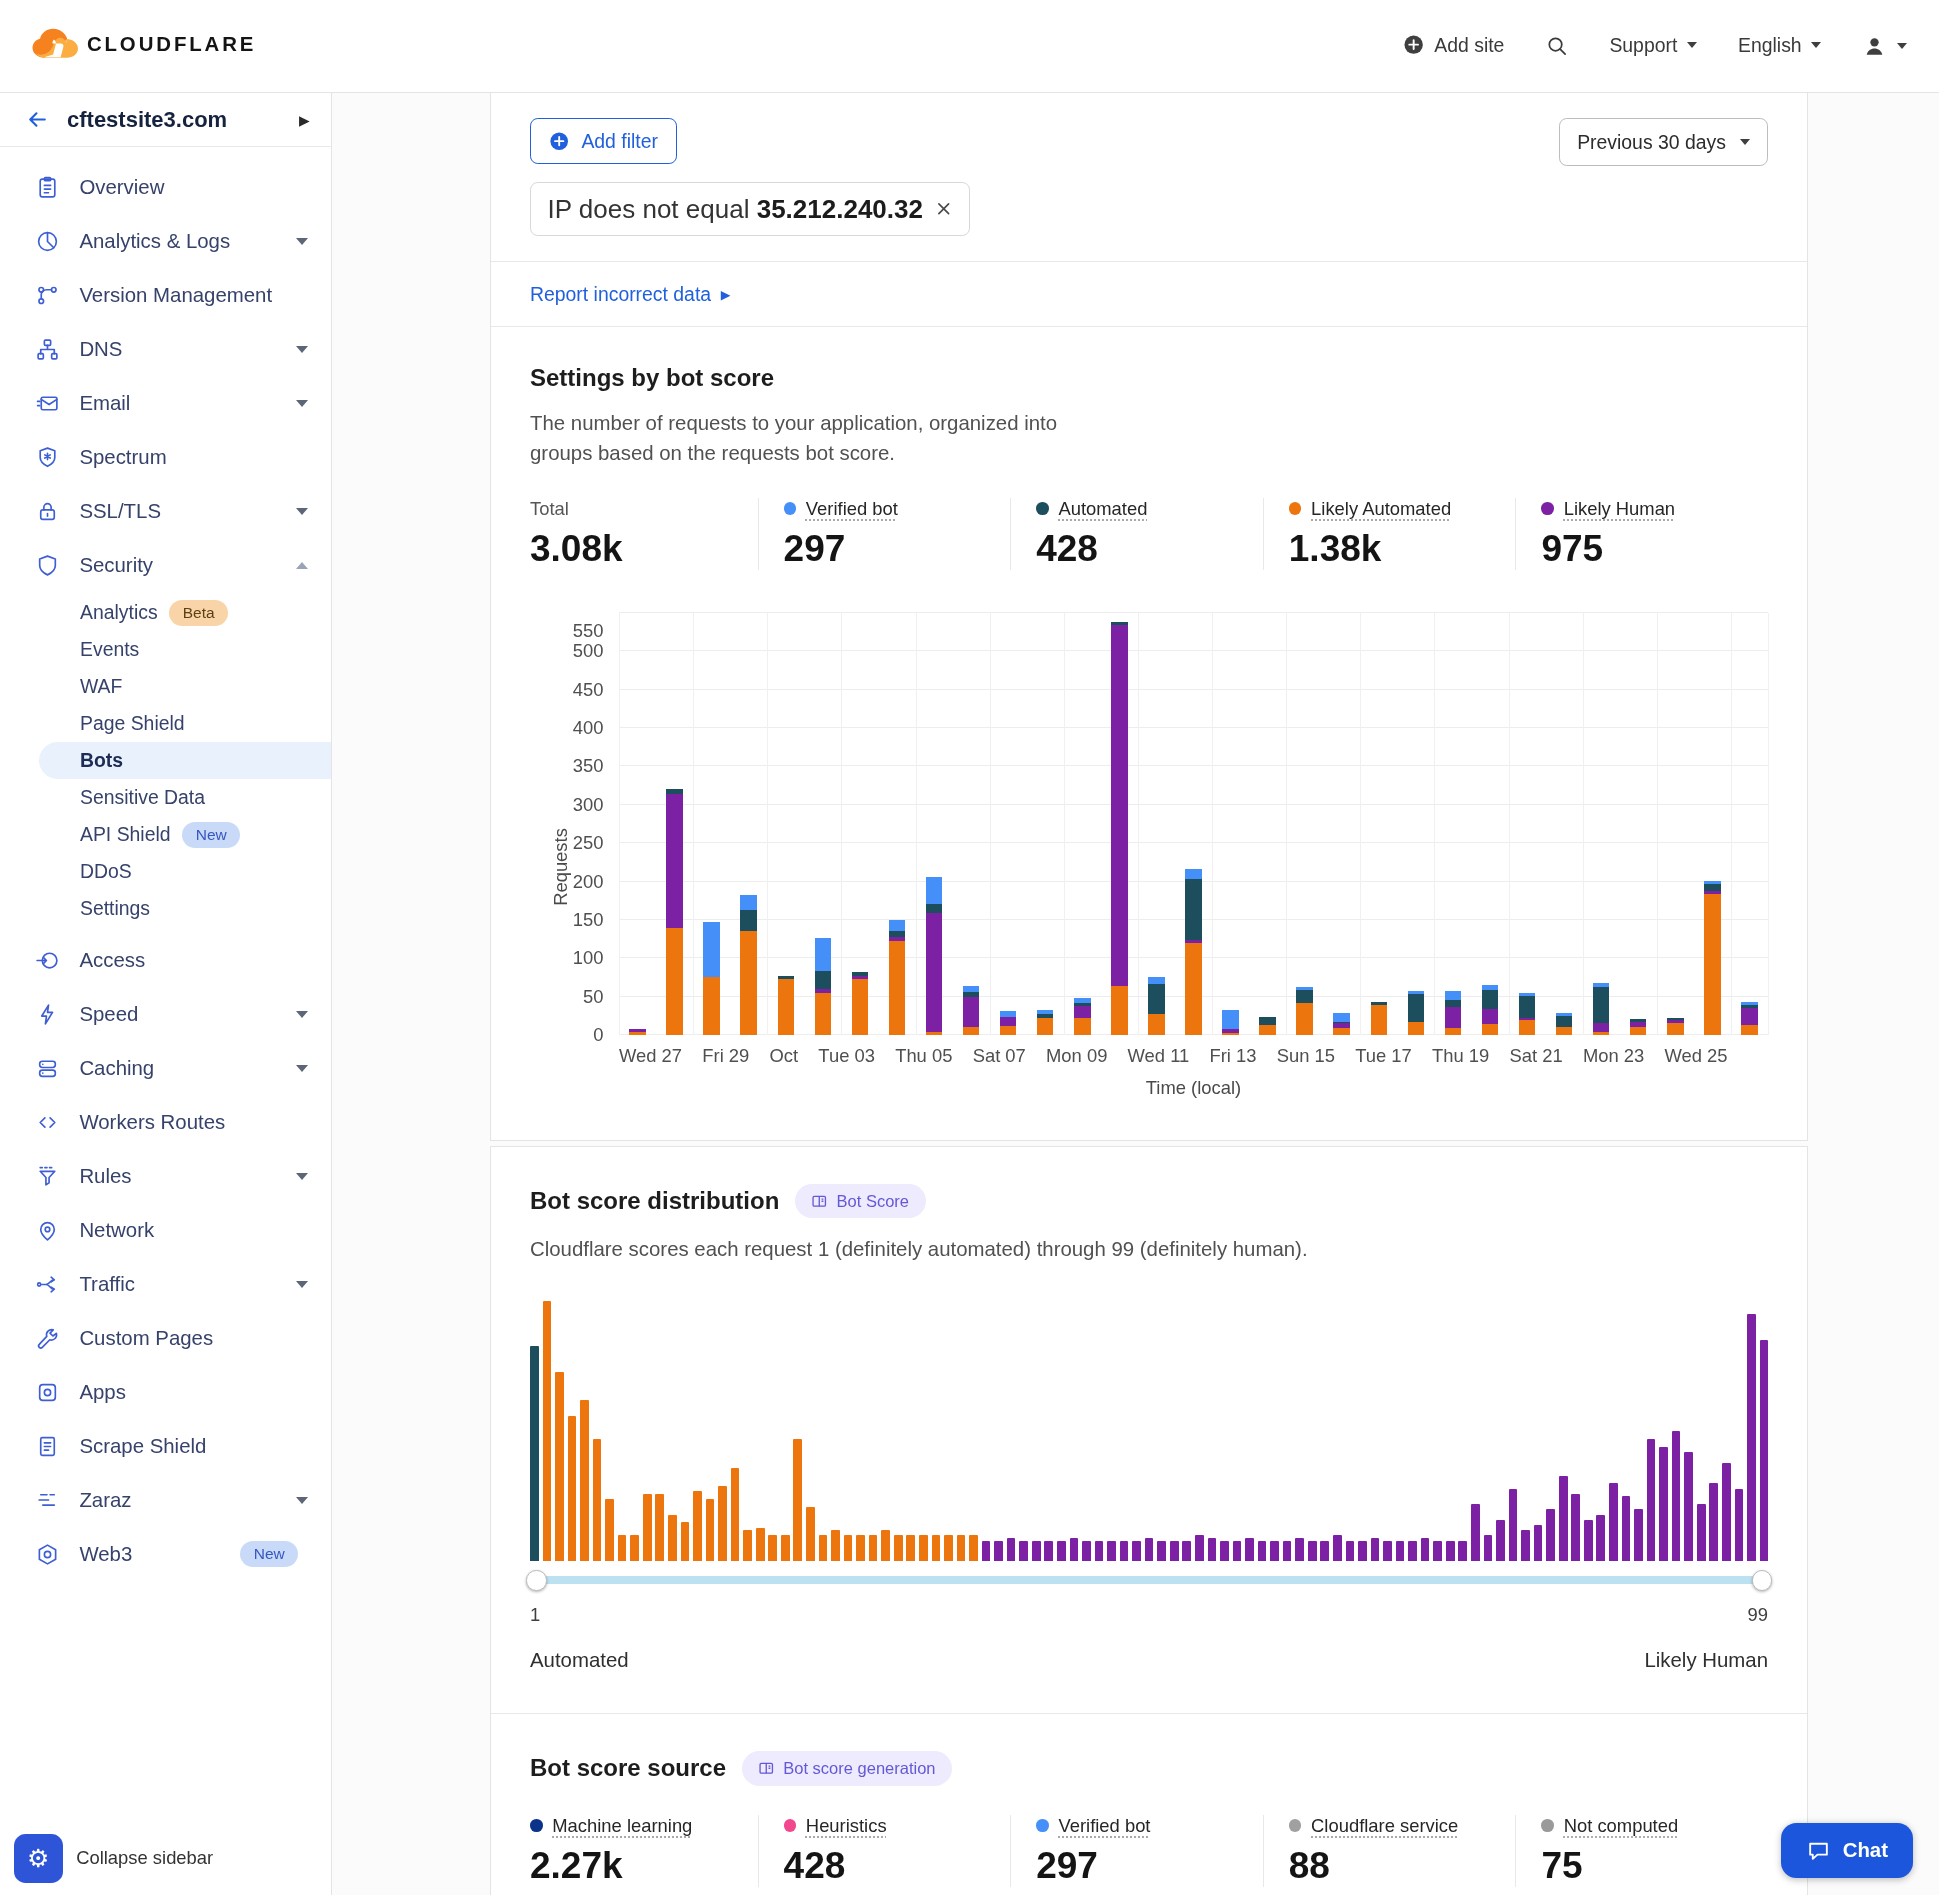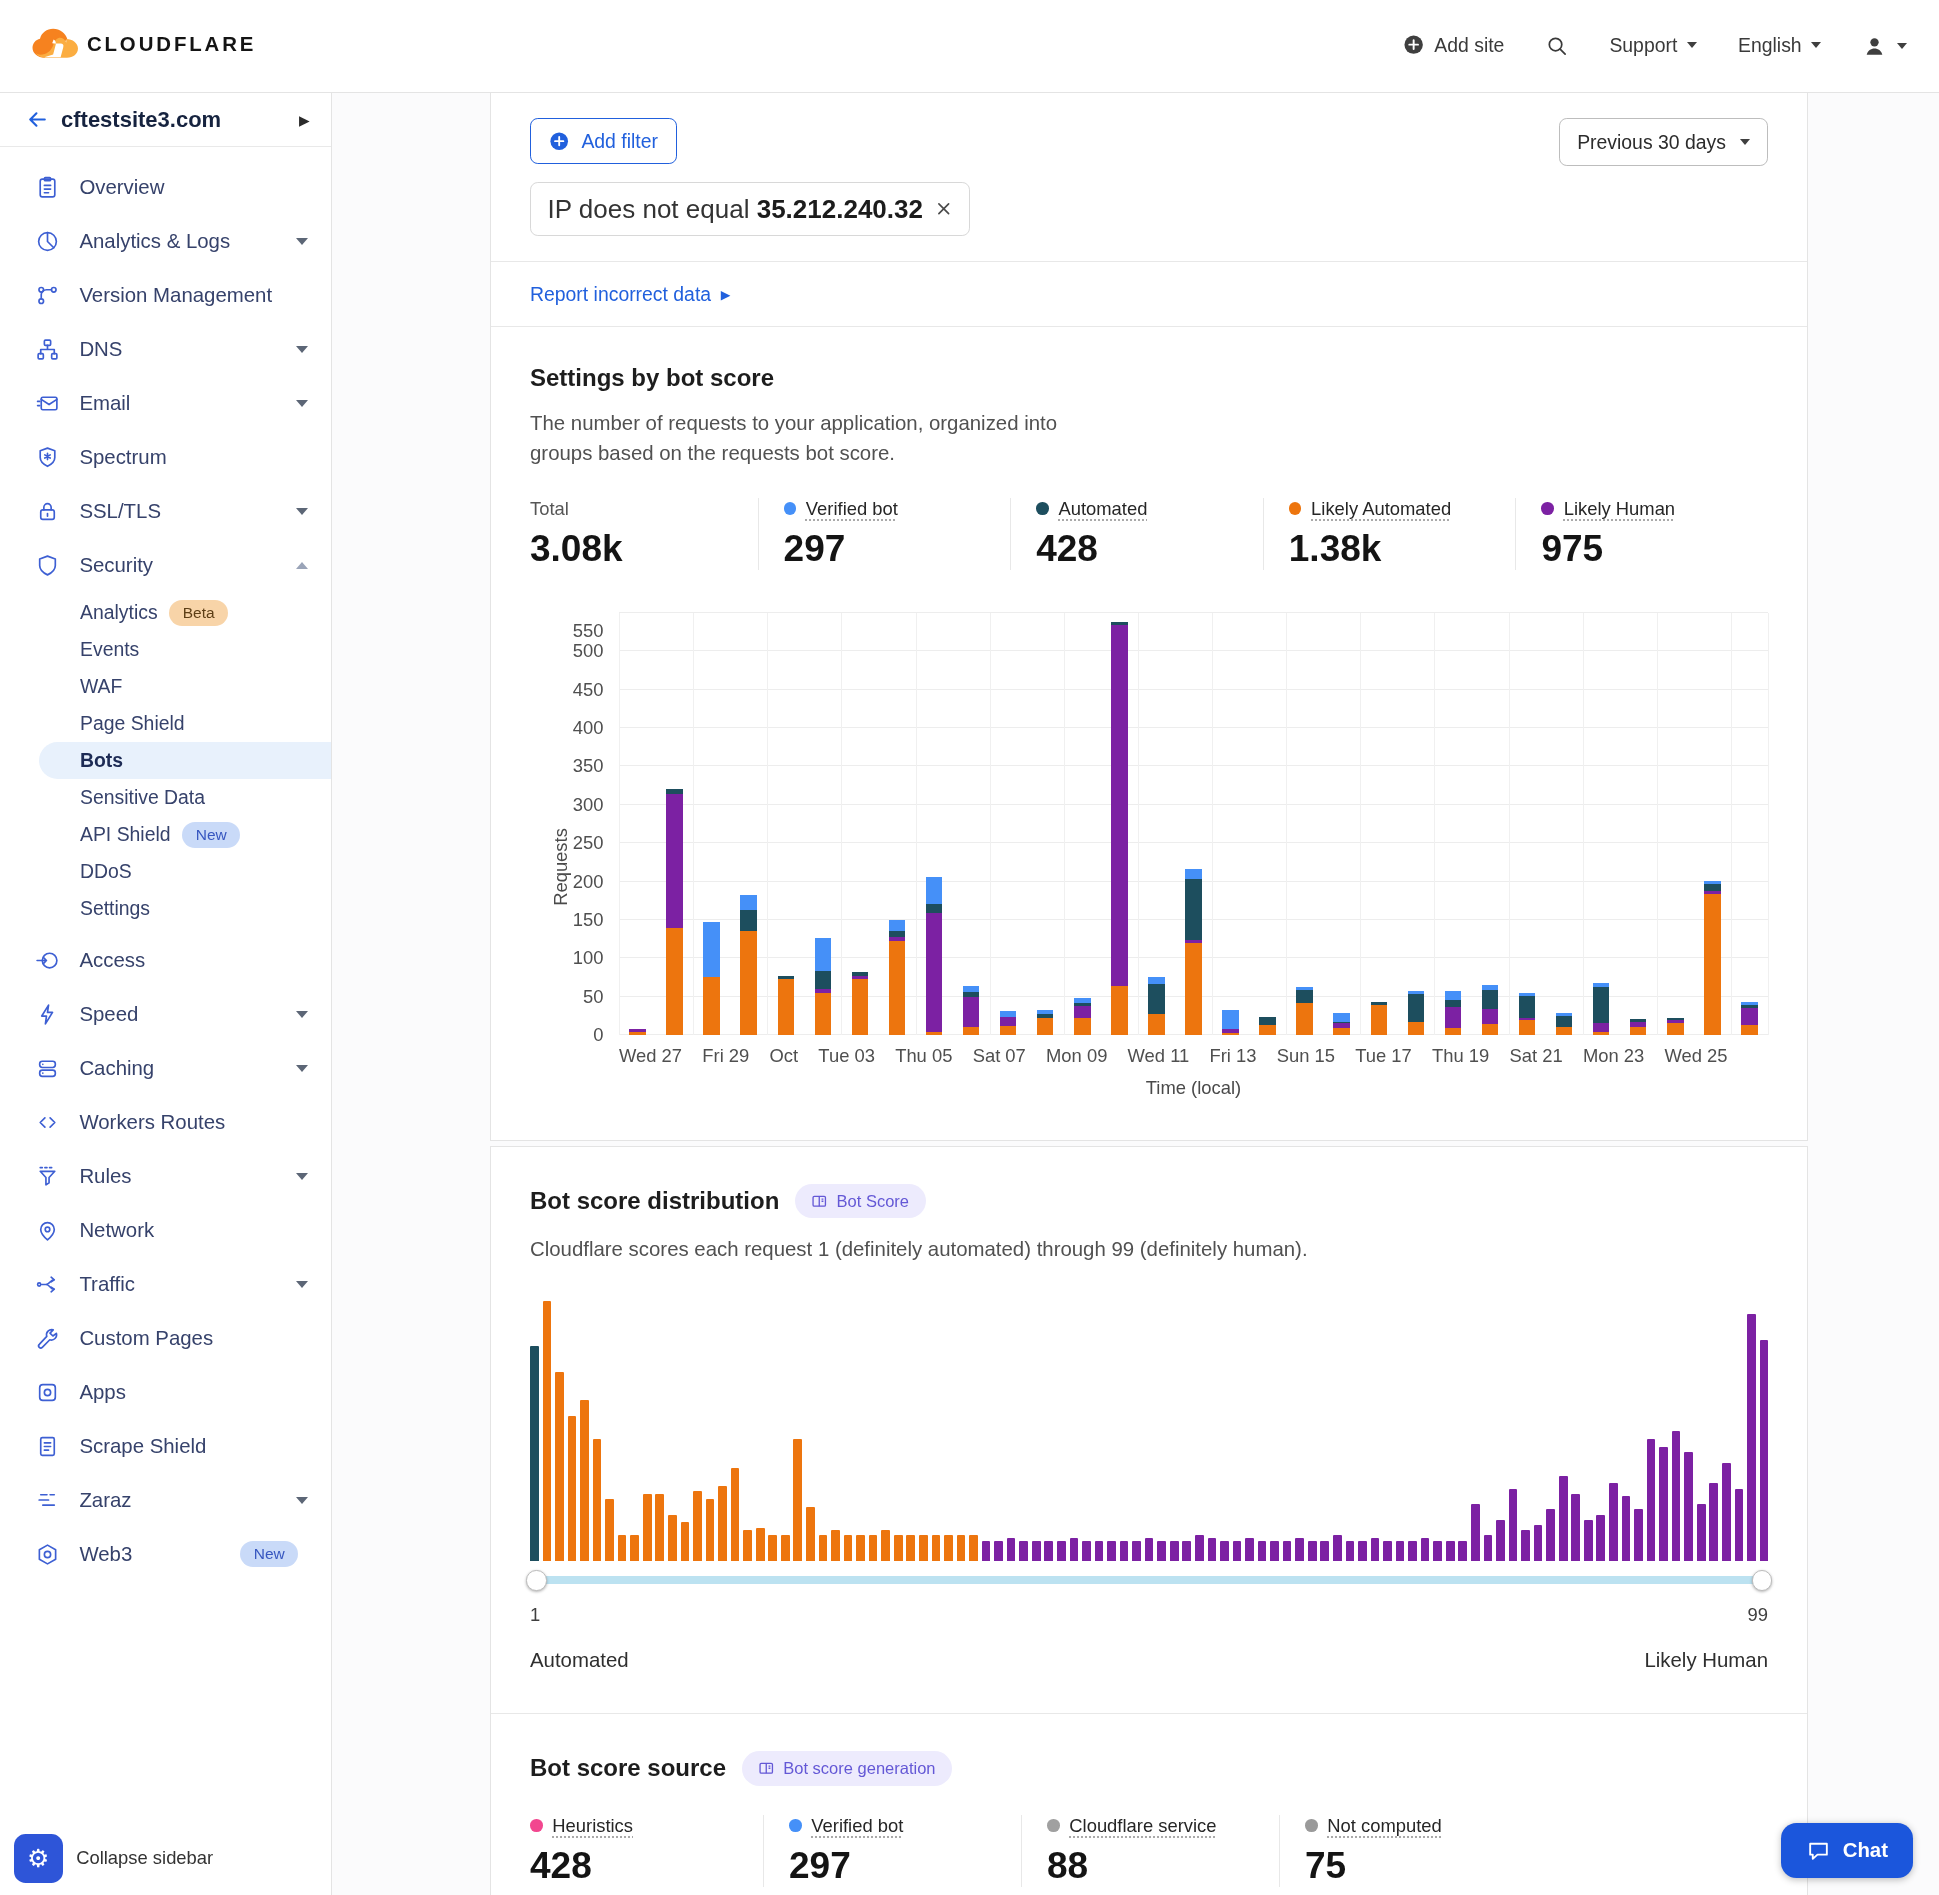--- a/index.html
+++ b/index.html
@@ -11,21 +11,21 @@
   .topnav { position:absolute; top:0; left:0; right:0; height:93px; background:#fff; border-bottom:1px solid #e4e4e4; display:flex; align-items:center; justify-content:space-between; padding:0 33px 0 25px; z-index:5; }
   .brand { display:flex; align-items:center; gap:1.9px; }
   .brand-text { font-size:20.4px; font-weight:700; letter-spacing:2.9px; color:#141414; padding-bottom:3.9px; }
   .topnav-right { display:flex; align-items:flex-start; gap:41px; }
   .tn-item { display:flex; align-items:center; gap:9.7px; font-size:19.4px; color:#3a3a3a; cursor:pointer; }
   .caret { width:0; height:0; border-left:5.8px solid transparent; border-right:5.8px solid transparent; border-top:6.8px solid #3f3f3f; display:inline-block; }
 
   
   .sidebar { position:absolute; top:93px; left:0; bottom:0; width:332px; background:#fff; border-right:1px solid #e4e4e4; }
   .site-row { height:54px; display:flex; align-items:center; padding:0 21.3px 0 25px; border-bottom:1px solid #e9e9e9; }
-  .site-name { font-size:22px; font-weight:700; color:#16233f; margin-left:11px; flex:1; }
+  .site-name { font-size:22px; font-weight:700; color:#16233f; margin-left:17px; flex:1; }
   .site-caret { font-size:21.3px; color:#2b2b2b; }
   .nav-list { padding:13.6px 0 0 0; }
   .nav-item { display:flex; align-items:center; height:54px; padding:0 23px 0 35px; cursor:pointer;justify-content:center; }
   .nav-icon { width:25px; height:25px; margin-right:19.4px; display:inline-flex; }
   .nav-icon svg { width:25px; height:25px; fill:none; stroke:#3d5fd3; stroke-width:1.6; stroke-linecap:round; stroke-linejoin:round; }
   .nav-label { font-size:20.4px; color:#36426b; flex:1; }
   .chev { width:0; height:0; border-left:6.8px solid transparent; border-right:6.8px solid transparent; border-top:7.8px solid #5c6676; }
   .chev.up { border-top:none; border-bottom:7.8px solid #9aa4b8; }
   .sub-list { padding:1.9px 0 5.8px 0; }
   .sub-item { display:flex; align-items:center; height:37px; padding-left:80px; padding-right:15.5px; cursor:pointer; }
@@ -926,20 +926,27 @@
             <svg viewBox="0 0 20 20">
                 <rect x="2.5" y="4" width="15" height="12" rx="1.5"></rect>
                 <path d="M10 4v12M12.8 7.5h2.2M12.8 10h2.2"></path>
               </svg>
             <span>Bot score generation</span>
           </span>
         </div>
         <div class="stats-row" id="src-stats">
             <div class="stat-cell">
               <div class="stat-top">
+                <span class="dot" style="background: rgb(11, 51, 137);"></span>
+                <span class="stat-label">Machine learning</span>
+              </div>
+              <div class="stat-value">2.27k</div>
+            </div>
+            <div class="stat-cell">
+              <div class="stat-top">
                 <span class="dot" style="background: rgb(242, 71, 143);"></span>
                 <span class="stat-label">Heuristics</span>
               </div>
               <div class="stat-value">428</div>
             </div>
             <div class="stat-cell">
               <div class="stat-top">
                 <span class="dot" style="background: rgb(69, 144, 248);"></span>
                 <span class="stat-label">Verified bot</span>
               </div>

